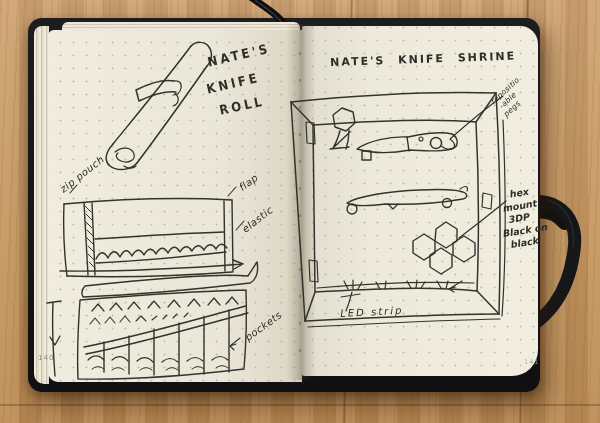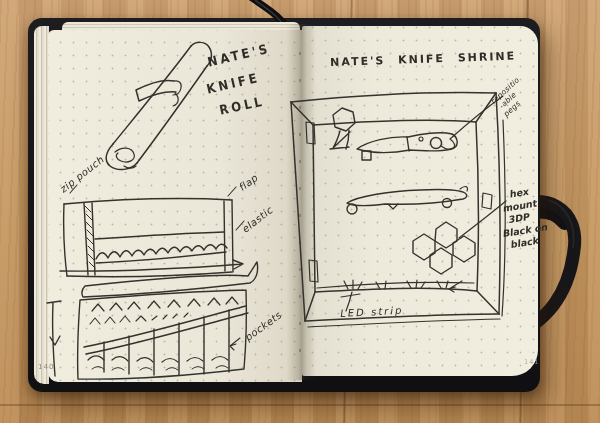--- a/index.html
+++ b/index.html
@@ -192,21 +192,21 @@
 </svg>
 
 <span class="hw caps" style="left:206px;top:55px;transform:rotate(-13deg);">NATE'S</span>
 <span class="hw caps" style="left:205px;top:82px;transform:rotate(-13deg);">KNIFE</span>
 <span class="hw caps" style="left:218px;top:103px;transform:rotate(-12deg);">ROLL</span>
 
 <span class="hw cursive" style="left:58px;top:186px;transform:rotate(-38deg);">zip pouch</span>
 <span class="hw cursive" style="left:237px;top:184px;transform:rotate(-36deg);">flap</span>
 <span class="hw cursive" style="left:240px;top:226px;transform:rotate(-38deg);">elastic</span>
 <span class="hw cursive" style="left:243px;top:334px;transform:rotate(-36deg);">pockets</span>
-<span class="pagenum" style="left:38px;top:363px;">140</span>
+<span class="pagenum" style="left:38px;top:354px;">140</span>
 
 <span class="hw caps2" style="left:330px;top:56px;transform:rotate(-2deg);">NATE'S KNIFE SHRINE</span>
 
 <div class="hw tiny" style="left:489px;top:99px;transform:rotate(-42deg);">
   <span style="display:block;">repositio</span>
   <span style="display:block;margin-left:3px;">-able</span>
   <span style="display:block;margin-left:1px;">pegs</span>
 </div>
 
 <div class="hw hexlbl" style="left:500px;top:190px;transform:rotate(-9deg);">

